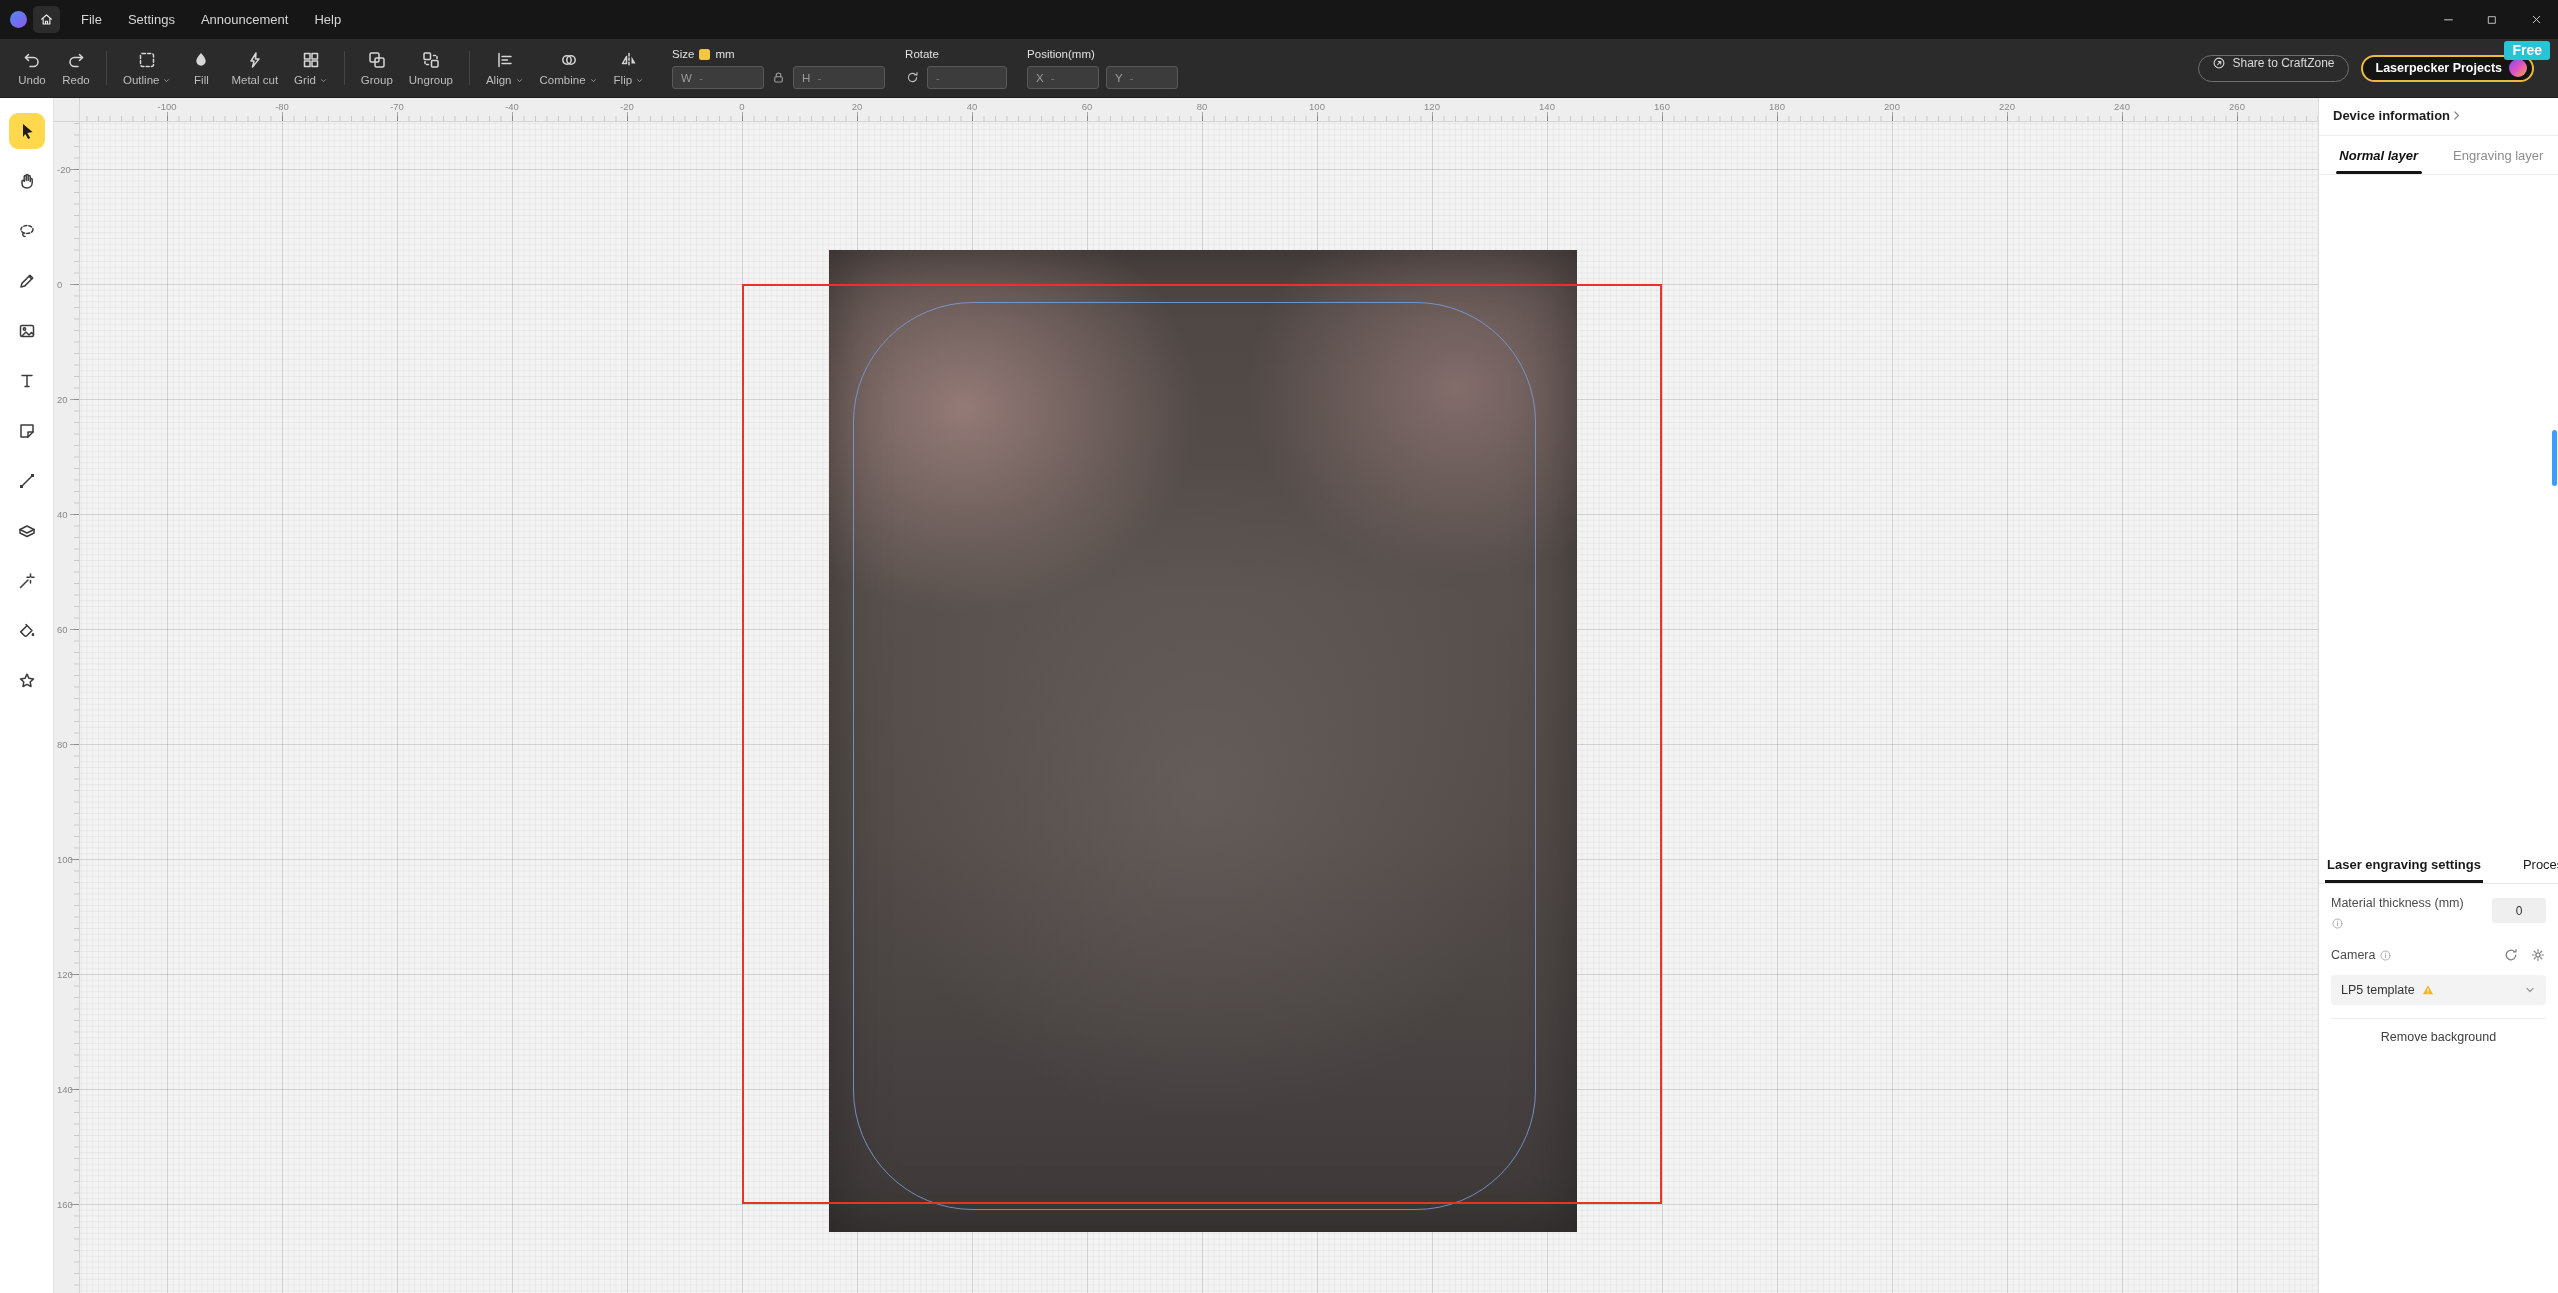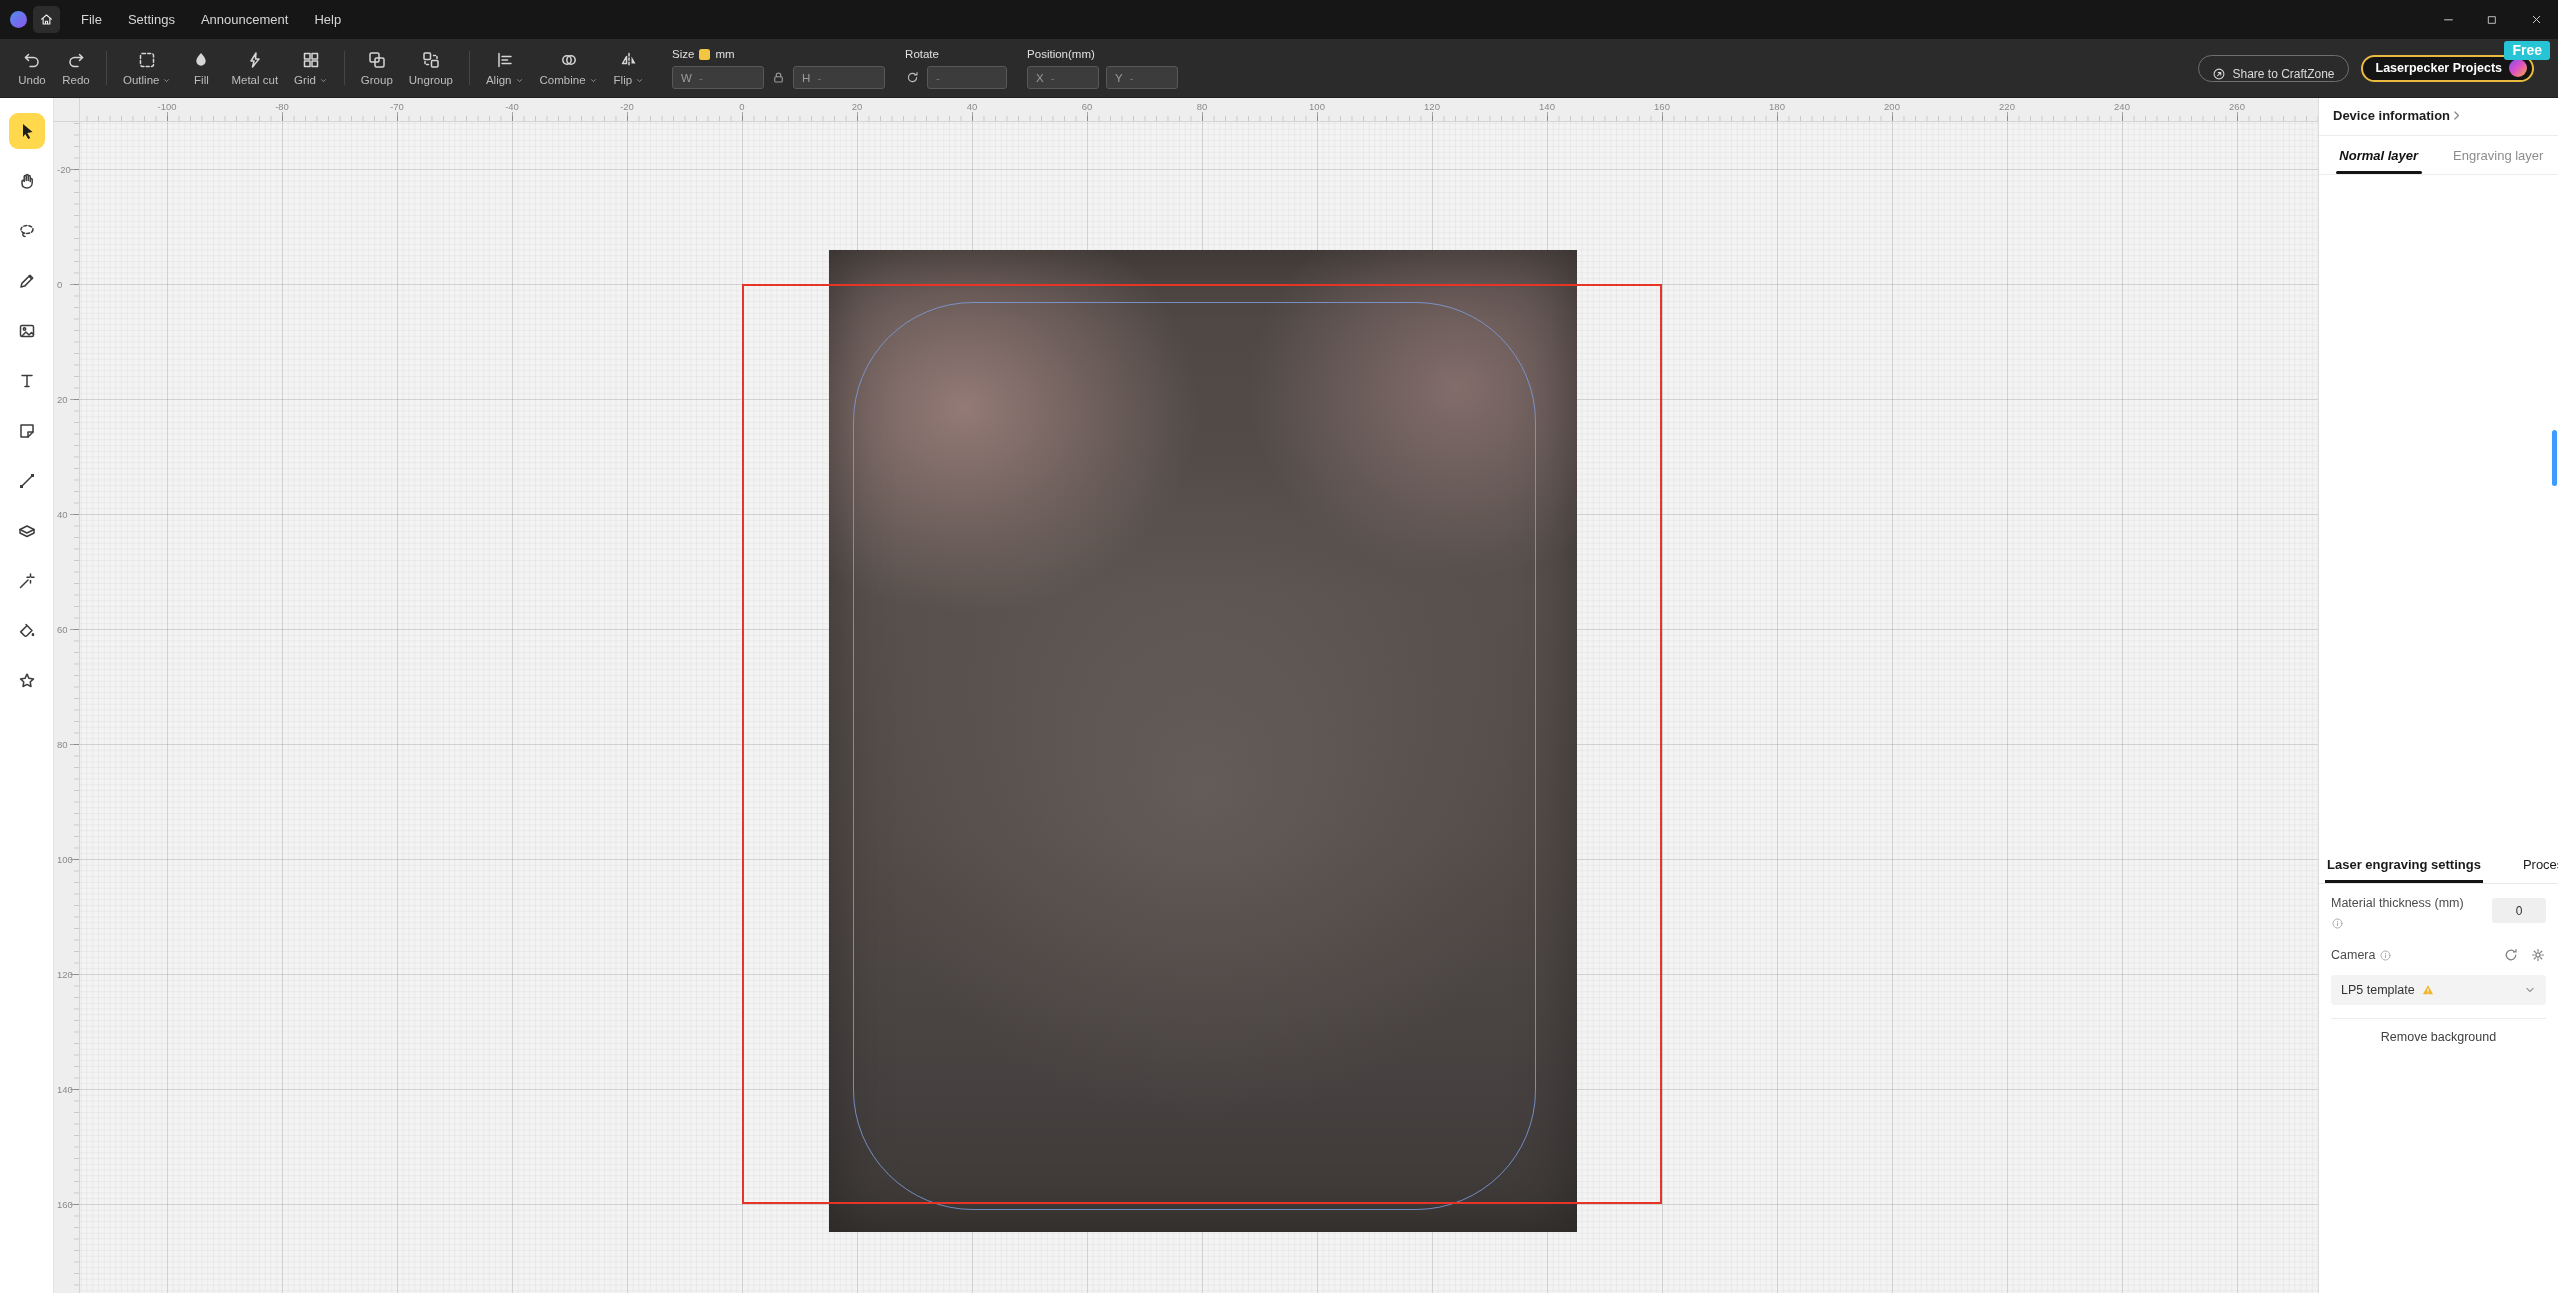--- a/index.html
+++ b/index.html
@@ -34,21 +34,21 @@
   .frow { display:flex; align-items:center; gap:7px; }
   .tinput { height:23px; background:#3c3c3c; border:1px solid #585858; border-radius:3px; display:flex; align-items:center; padding:0 8px; gap:7px; font-size:11.5px; cursor:text; }
   .tinput .pfx { color:#9b9b9b; }
   .tinput .val { color:#777; }
   .w92 { width:92px; } .w80 { width:80px; } .w72 { width:72px; }
   .lock-btn { background:none; border:none; color:#9a9a9a; cursor:pointer; padding:0; }
   .lock-btn svg, .rot-ic svg { width:15px; height:15px; }
   .rot-ic { color:#bdbdbd; }
 
   .tb-right { margin-left:auto; display:flex; align-items:center; gap:12px; padding-right:14px; }
-  .share-btn { height:27px; border-radius:14px; border:1px solid #6f6f6f; background:transparent; color:#dadada; font-size:12px; display:flex; align-items:flex-end; gap:6px; padding:0 13px; cursor:pointer; font-family:inherit; }
+  .share-btn { height:27px; border-radius:14px; border:1px solid #6f6f6f; background:transparent; color:#dadada; font-size:12px; display:flex; align-items:flex-start; gap:6px; padding:0 13px; cursor:pointer; font-family:inherit; }
   .share-btn svg { width:14px; height:14px; }
   .projects-btn { height:27px; border-radius:14px; border:2px solid #e9ba3e; background:#141414; color:#fff; font-weight:bold; font-size:12.5px; display:flex; align-items:center; gap:7px; padding:0 5px 0 13px; cursor:pointer; font-family:inherit; }
   .proj-avatar { width:18px; height:18px; border-radius:50%; background:linear-gradient(135deg,#7b4ff0,#e052c4,#f2a93b); }
   .free-badge { position:absolute; top:2px; right:8px; background:#27c4d6; color:#fff; font-size:14px; font-weight:bold; padding:1px 8px 2px; border-radius:3px; }
 
   
   .main { position:absolute; top:98px; left:0; right:0; bottom:0; display:flex; }
 
   
   .tool-sidebar { width:54px; background:#fff; border-right:1px solid #e3e3e3; display:flex; flex-direction:column; align-items:center; padding-top:15px; gap:14px; flex:none; }

